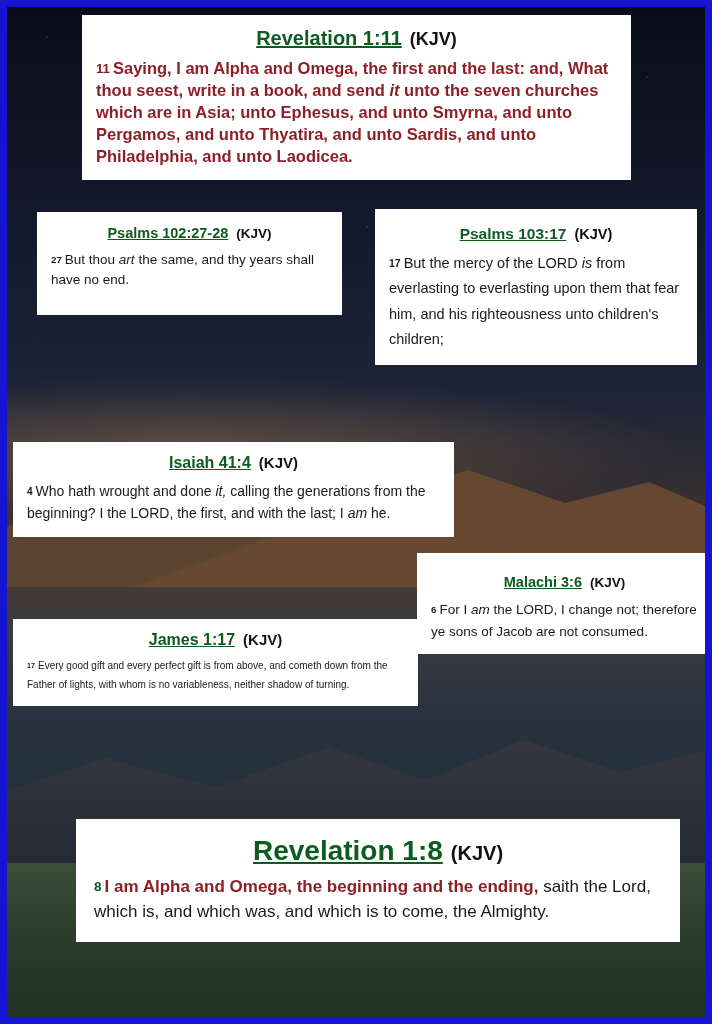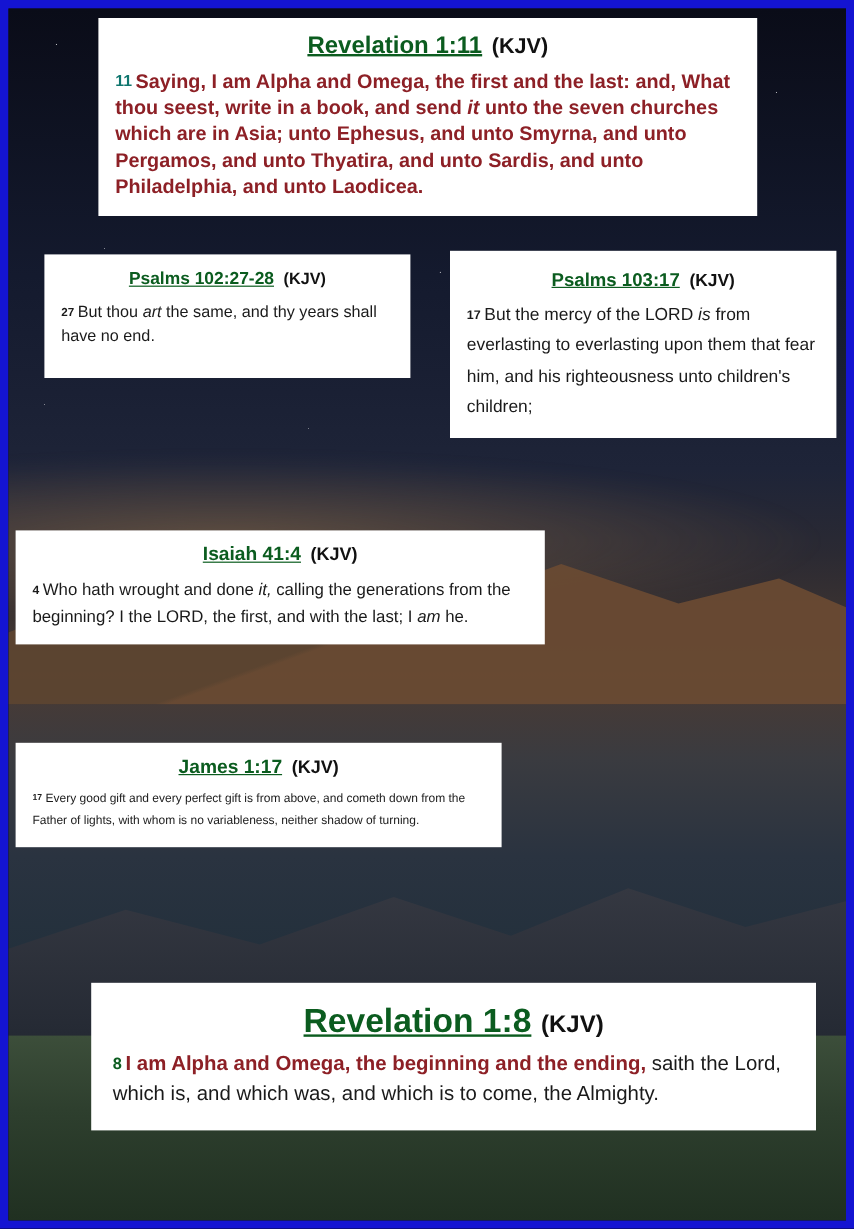--- a/index.html
+++ b/index.html
@@ -122,21 +122,21 @@
     left: 75px; top: 8px; width: 549px;
   }
   #card-rev111 .ref { font-size: 20px; }
   #card-rev111 .ver { font-size: 18px; }
   #card-rev111 .body {
     font-size: 16.5px;
     line-height: 1.33;
     font-weight: bold;
     color: #8d2026;
   }
-  #card-rev111 .vnum { color: #0f766e; font-size: .8em; }
+  #card-rev111 .vnum { color: #7f1d1d; font-size: .8em; }
 
   #card-ps10227 {
     left: 30px; top: 205px; width: 305px;
   }
   #card-ps10227 .ref { font-size: 14.5px; }
   #card-ps10227 .ver { font-size: 13.5px; }
   #card-ps10227 .body { font-size: 13.5px; line-height: 1.5; }
   #card-ps10227 p { margin: 0 0 12px 0; }
 
   #card-ps10317 {
@@ -215,20 +215,28 @@
 
   <div class="card" id="card-isa414">
     <div class="ref-line">
       <span class="ref">Isaiah 41:4</span><span class="ver">(KJV)</span>
     </div>
     <div class="body">
       <span class="vnum">4</span><span>Who hath wrought and done </span><span class="it">it,</span><span> calling the generations from the beginning? I the LORD, the first, and with the last; I </span><span class="it">am</span><span> he.</span>
     </div>
   </div>
 
+  <div class="card" id="card-mal36">
+    <div class="ref-line">
+      <span class="ref">Malachi 3:6</span><span class="ver">(KJV)</span>
+    </div>
+    <div class="body">
+      <span class="vnum">6</span><span>For I </span><span class="it">am</span><span> the LORD, I change not; therefore ye sons of Jacob are not consumed.</span>
+    </div>
+  </div>
 
   <div class="card" id="card-jas117">
     <div class="ref-line">
       <span class="ref">James 1:17</span><span class="ver">(KJV)</span>
     </div>
     <div class="body">
       <span class="vnum">17</span><span>Every good gift and every perfect gift is from above, and cometh down from the Father of lights, with whom is no variableness, neither shadow of turning.</span>
     </div>
   </div>
 

